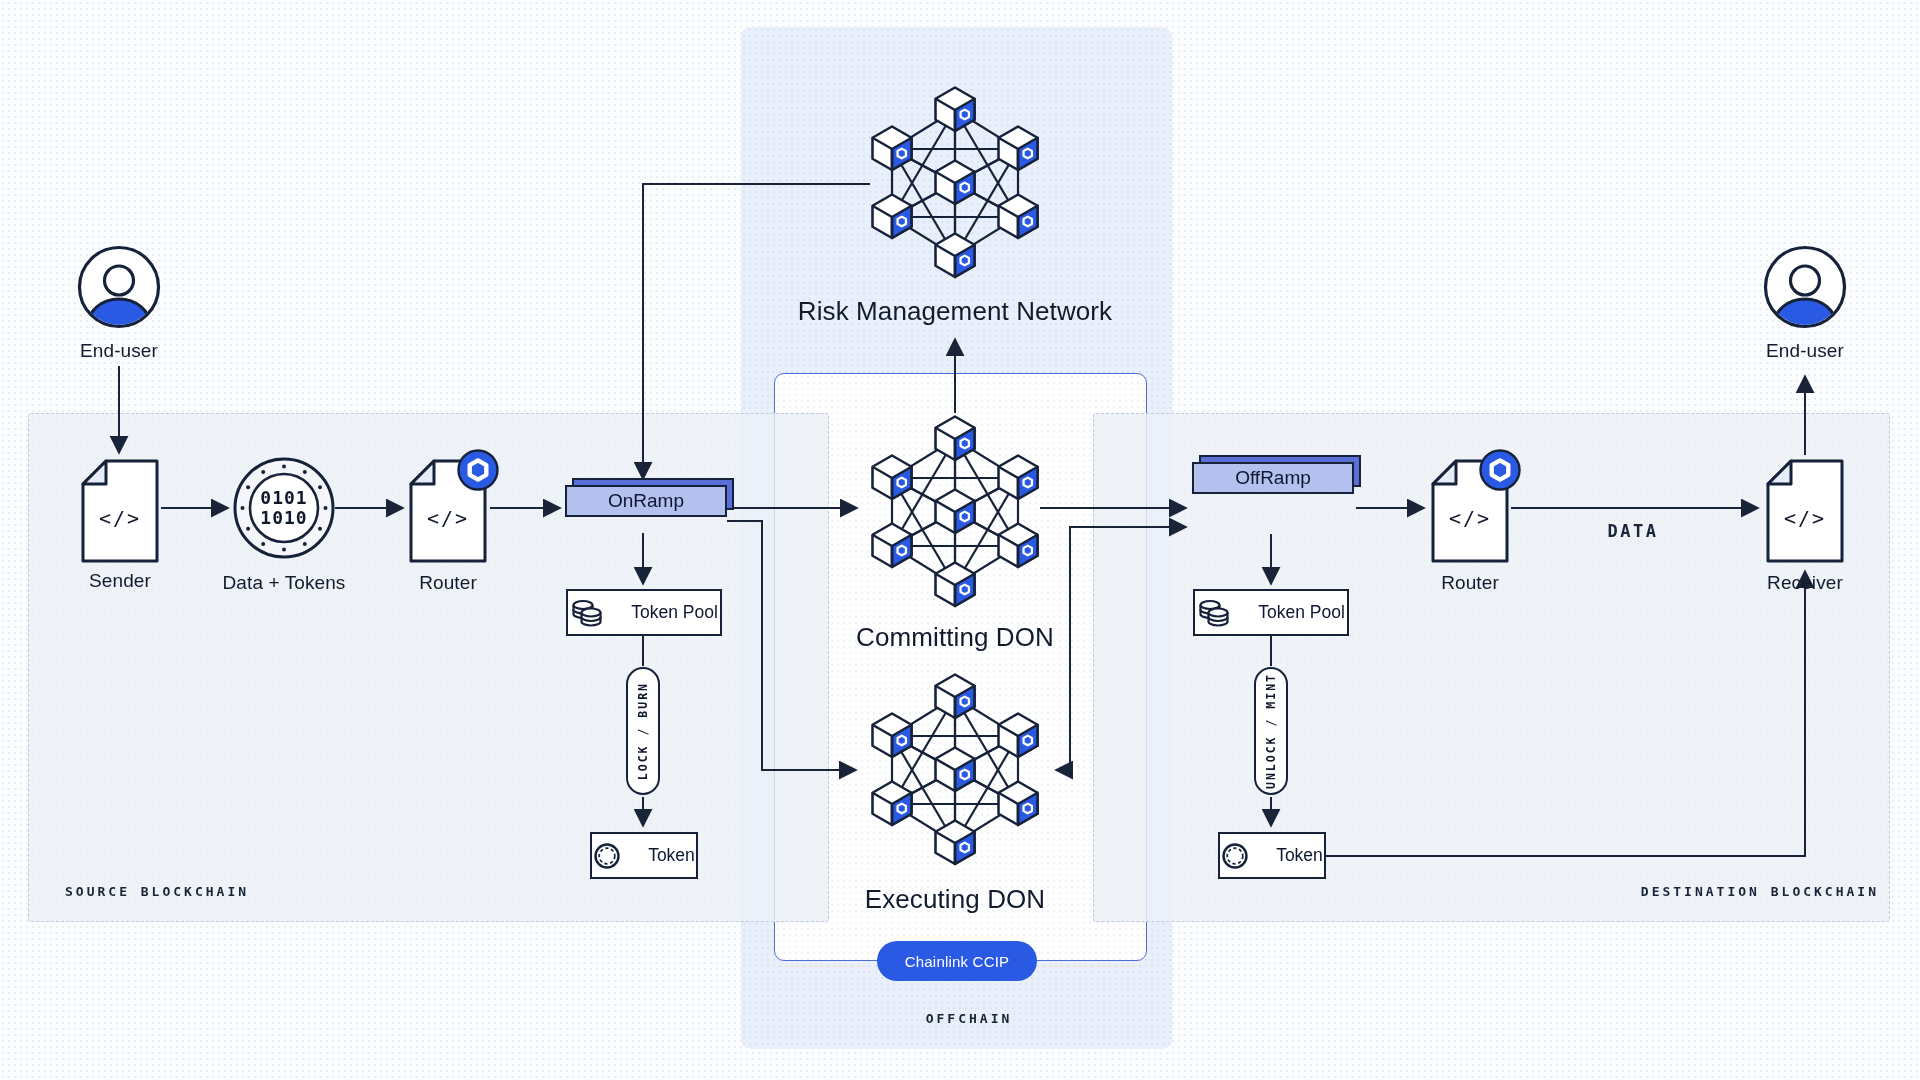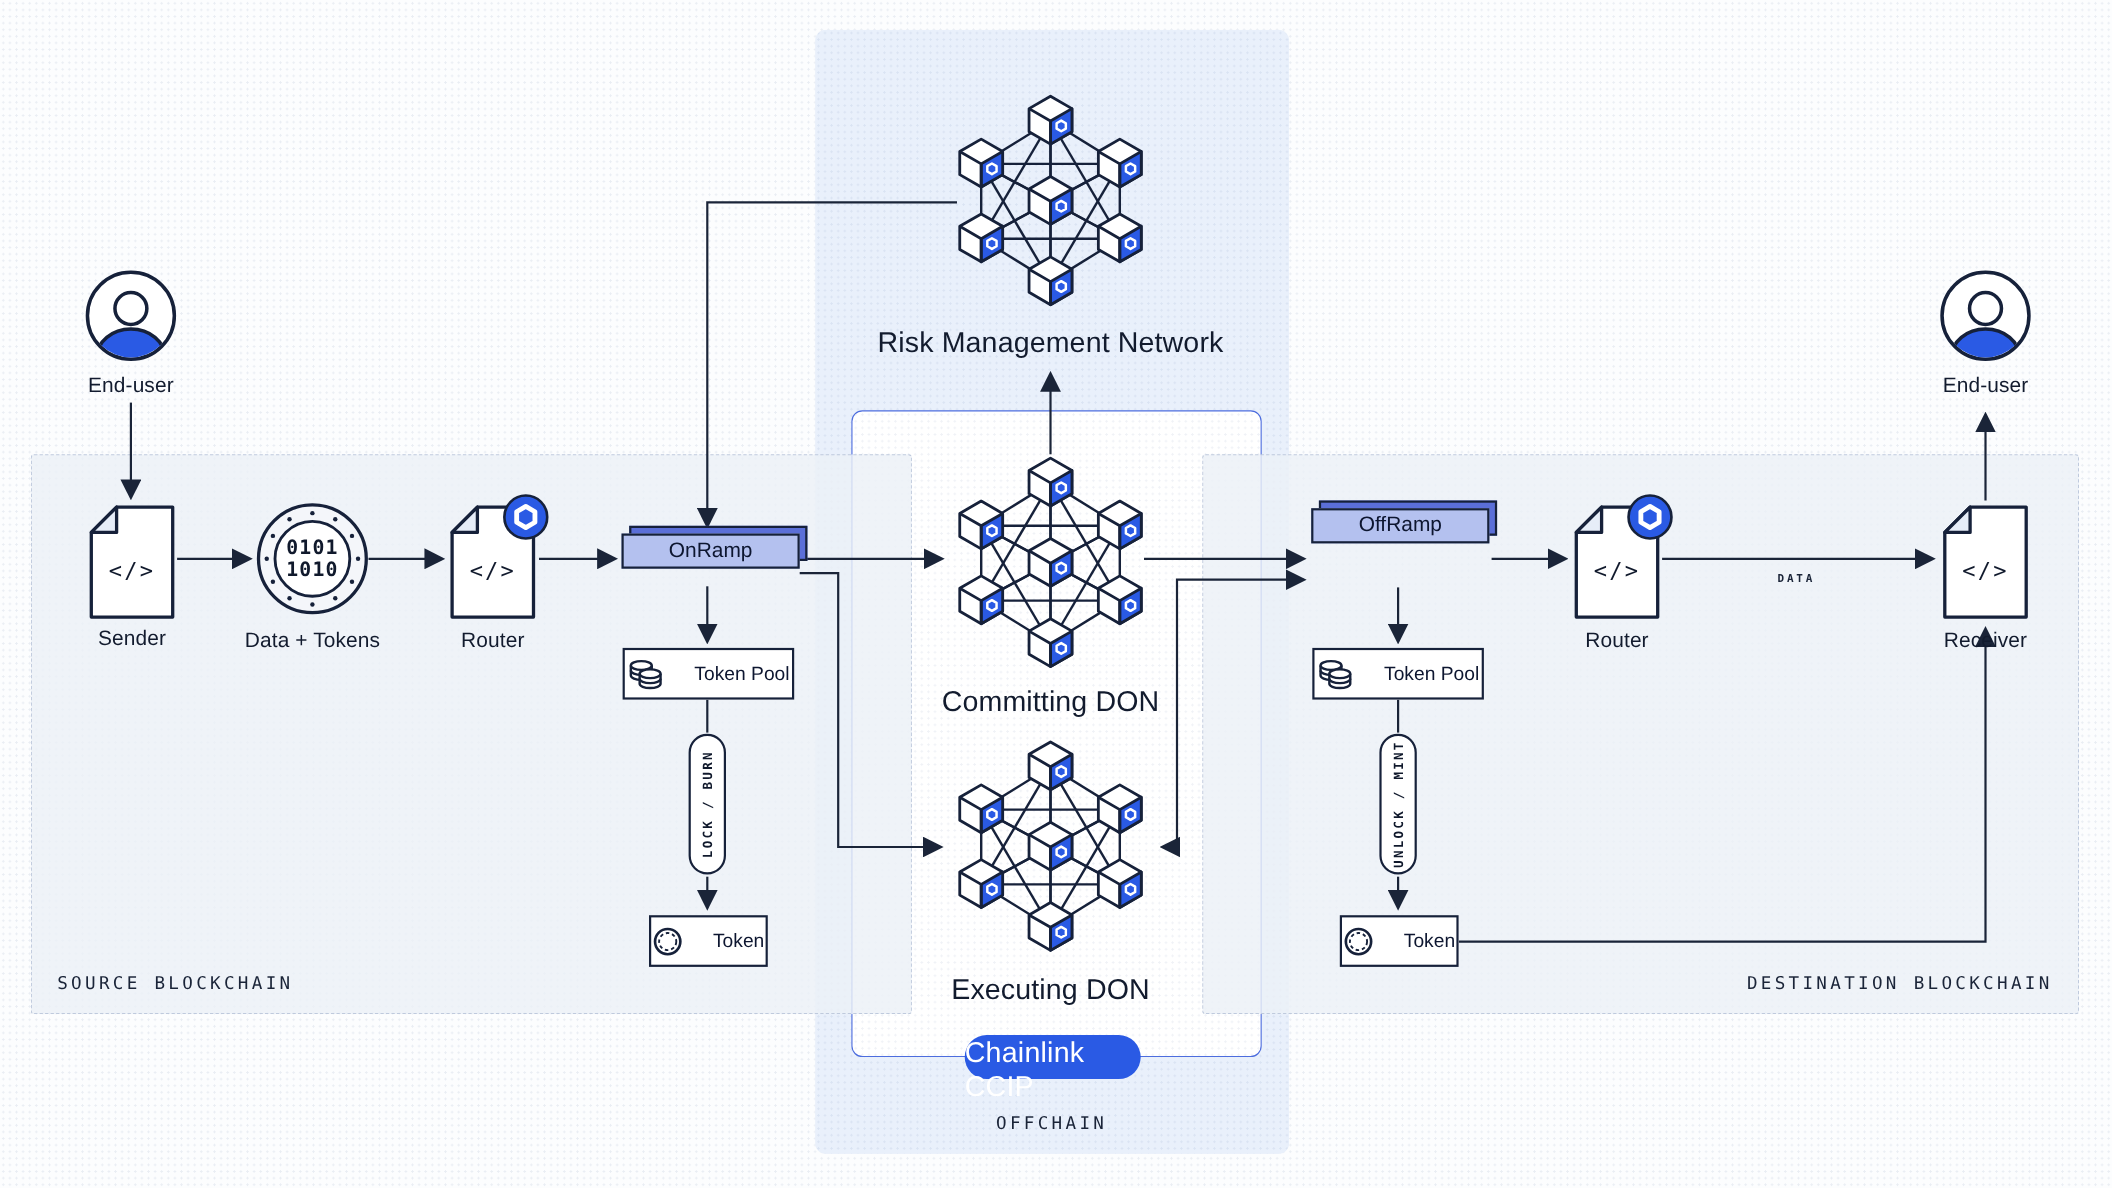--- a/index.html
+++ b/index.html
@@ -39,25 +39,25 @@
   .node  { z-index:5; }
 
   
   .lbl {
     position:absolute; transform:translateX(-50%); white-space:nowrap;
     font-size:19px; font-weight:500; color:#121B2E; z-index:5; letter-spacing:.1px;
   }
   .lbl.big { font-size:26px; }
   .caption {
     position:absolute; z-index:5; font-family:"DejaVu Sans Mono", monospace;
-    font-size:16px; letter-spacing:3px; font-weight:400; color:#1A2438; white-space:nowrap;
+    font-size:13px; letter-spacing:3px; font-weight:700; color:#1A2438; white-space:nowrap;margin-left:13px;
   }
   .data-tag {
     position:absolute; transform:translateX(-50%); z-index:5;
-    font-family:"DejaVu Sans Mono", monospace; font-size:10px; letter-spacing:2.5px;
+    font-family:"DejaVu Sans Mono", monospace; font-size:17px; letter-spacing:2.5px;
     font-weight:700; color:#1A2438;
   }
 
   
   .ramp { position:absolute; width:162px; height:32px; z-index:5; }
   .ramp .back {
     position:absolute; left:7px; top:-7px; width:100%; height:100%;
     background:#5B6FD8; border:2.5px solid #16213A;
   }
   .ramp .front {
@@ -81,22 +81,22 @@
   }
   .pill span {
     writing-mode: vertical-rl; transform: rotate(180deg);
     font-family:"DejaVu Sans Mono", monospace; font-size:11.5px;
     letter-spacing:2px; font-weight:700; color:#10192C; white-space:nowrap;
   }
 
   
   .ccip-pill {
     position:absolute; left:877px; top:941px; width:160px; height:40px; z-index:6;
-    background:#2A5AE4; border-radius:20px; display:flex; 
-    justify-content:center; color:#fff; font-size:26px; font-weight:500; letter-spacing:.2px;
+    background:#2A5AE4; border-radius:20px; display:flex; align-items:center;
+    justify-content:center; color:#fff; font-size:15px; font-weight:500; letter-spacing:.2px;
   }
 
   .badge { position:absolute; z-index:6; }
   svg text { font-family:"DejaVu Sans Mono", monospace; }
 </style>
 </head>
 <body>
 
 <svg width="0" height="0" style="position:absolute" aria-hidden="true">
   <defs>

